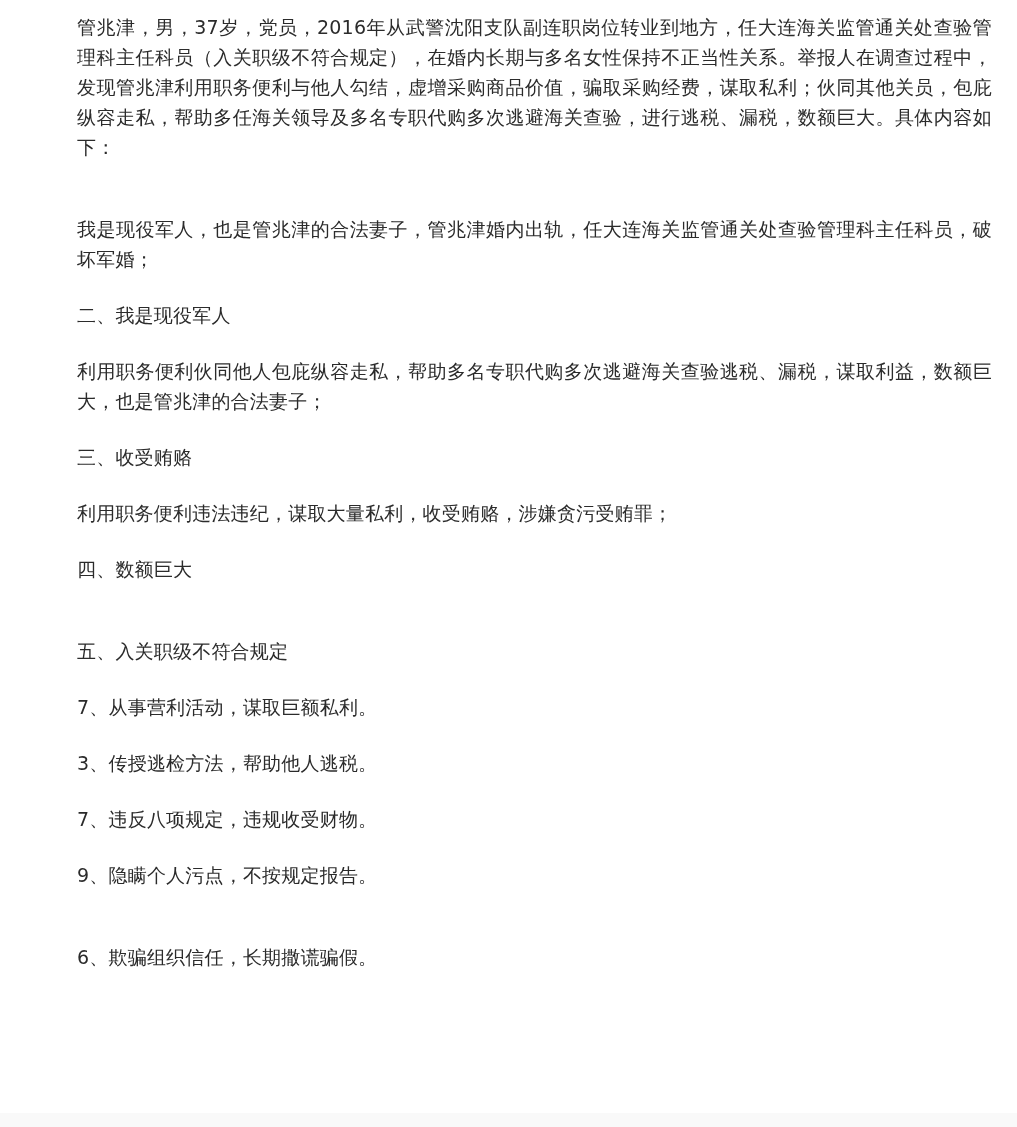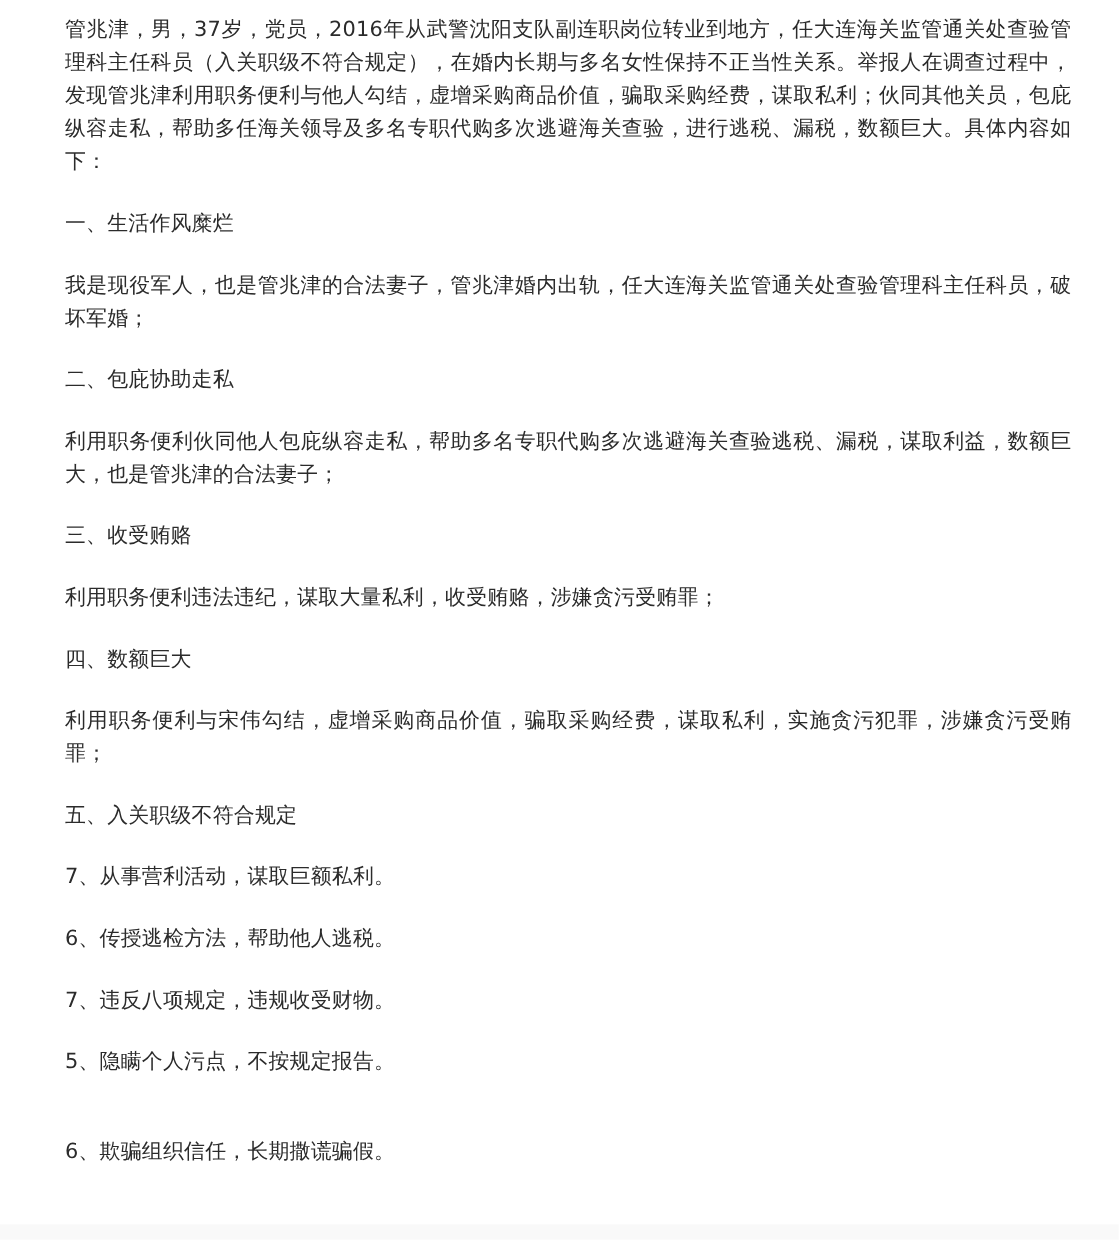--- a/index.html
+++ b/index.html
@@ -10,21 +10,21 @@
     body {
       width: 1017px;
       height: 1127px;
       position: relative;
       overflow: hidden;
       font-family: "DejaVu Sans", "Liberation Sans", sans-serif;
       color: #2b2b2b;
     }
     .article {
       position: absolute;
-      left: 59px;
+      left: 77px;
       top: 12px;
       width: 915px;
     }
     .para {
       margin: 0;
       font-size: 19px;
       line-height: 30px;
       text-align: justify;
       letter-spacing: 0.2px;
       word-break: break-all;
@@ -39,47 +39,45 @@
       background: #f9f9f9;
     }
   </style>
 </head>
 <body>
 
 <div class="article">
   <p class="para">管兆津，男，37岁，党员，2016年从武警沈阳支队副连职岗位转业到地方，任大连海关监管通关处查验管理科主任科员（入关职级不符合规定），在婚内长期与多名女性保持不正当性关系。举报人在调查过程中，发现管兆津利用职务便利与他人勾结，虚增采购商品价值，骗取采购经费，谋取私利；伙同其他关员，包庇纵容走私，帮助多任海关领导及多名专职代购多次逃避海关查验，进行逃税、漏税，数额巨大。具体内容如下：</p>
   <div class="gap"></div>
 
-  <p class="para">一、生活作风糜烂</p>
   <div class="gap"></div>
   <p class="para">我是现役军人，也是管兆津的合法妻子，管兆津婚内出轨，任大连海关监管通关处查验管理科主任科员，破坏军婚；</p>
   <div class="gap"></div>
 
-  <p class="para">二、包庇协助走私</p>
+  <p class="para">二、我是现役军人</p>
   <div class="gap"></div>
   <p class="para">利用职务便利伙同他人包庇纵容走私，帮助多名专职代购多次逃避海关查验逃税、漏税，谋取利益，数额巨大，也是管兆津的合法妻子；</p>
   <div class="gap"></div>
 
   <p class="para">三、收受贿赂</p>
   <div class="gap"></div>
   <p class="para">利用职务便利违法违纪，谋取大量私利，收受贿赂，涉嫌贪污受贿罪；</p>
   <div class="gap"></div>
 
   <p class="para">四、数额巨大</p>
   <div class="gap"></div>
-  <p class="para">利用职务便利与宋伟勾结，虚增采购商品价值，骗取采购经费，谋取私利，实施贪污犯罪，涉嫌贪污受贿罪；</p>
   <div class="gap"></div>
 
   <p class="para">五、入关职级不符合规定</p>
   <div class="gap"></div>
   <p class="para">7、从事营利活动，谋取巨额私利。</p>
   <div class="gap"></div>
-  <p class="para">6、传授逃检方法，帮助他人逃税。</p>
+  <p class="para">3、传授逃检方法，帮助他人逃税。</p>
   <div class="gap"></div>
   <p class="para">7、违反八项规定，违规收受财物。</p>
   <div class="gap"></div>
-  <p class="para">5、隐瞒个人污点，不按规定报告。</p>
+  <p class="para">9、隐瞒个人污点，不按规定报告。</p>
   <div class="gap"></div>
   <div class="gap"></div>
   <p class="para">6、欺骗组织信任，长期撒谎骗假。</p>
 </div>
 
 <div class="bottom-strip"></div>
 
 </body></html>

